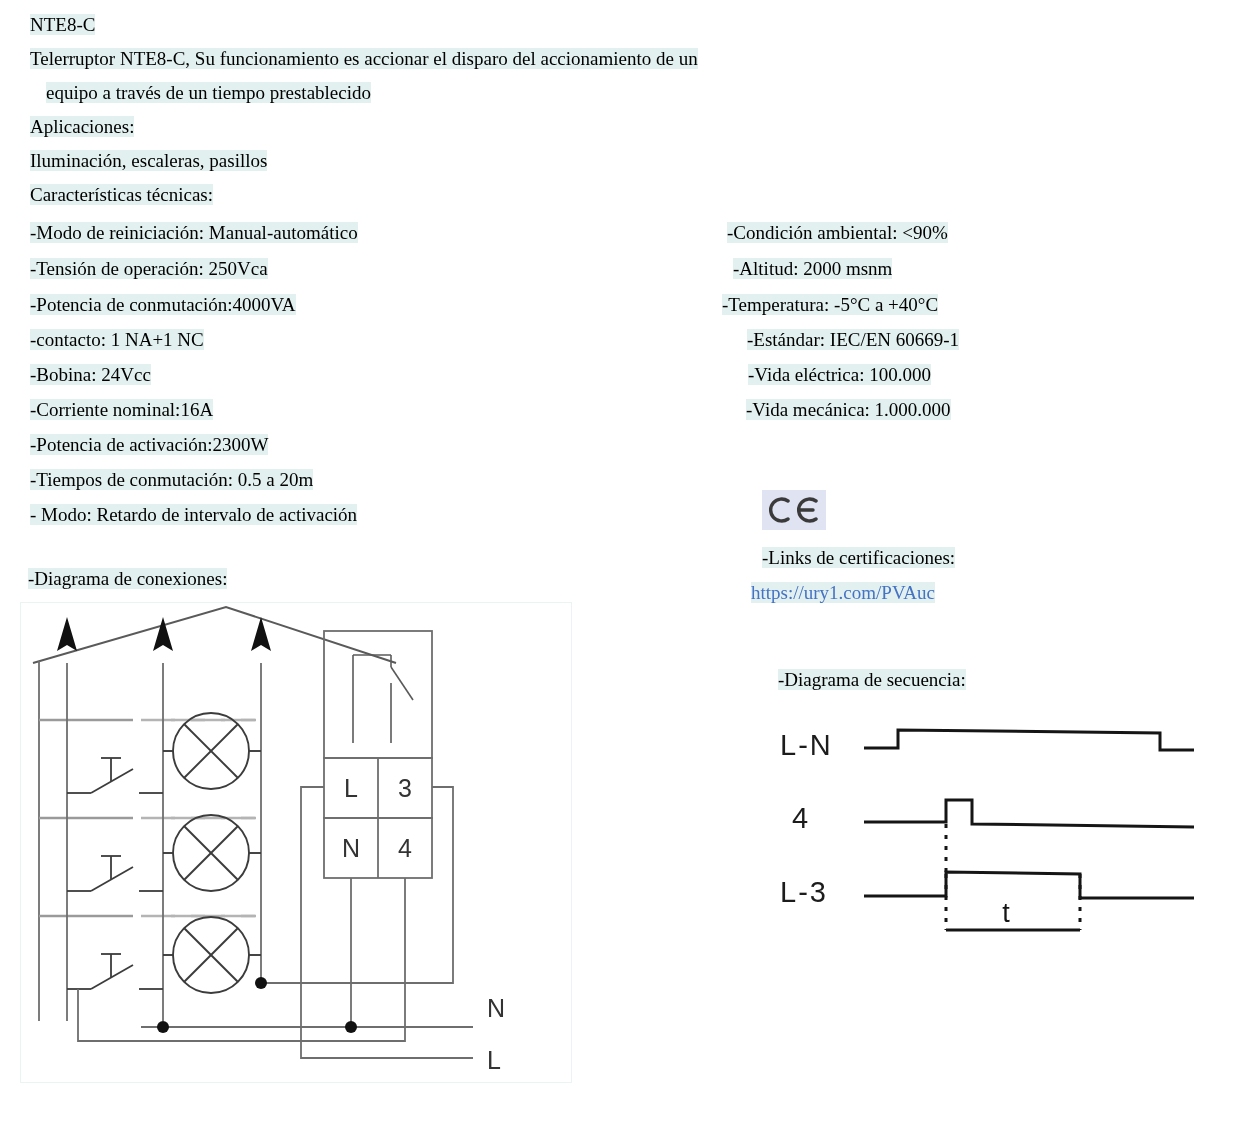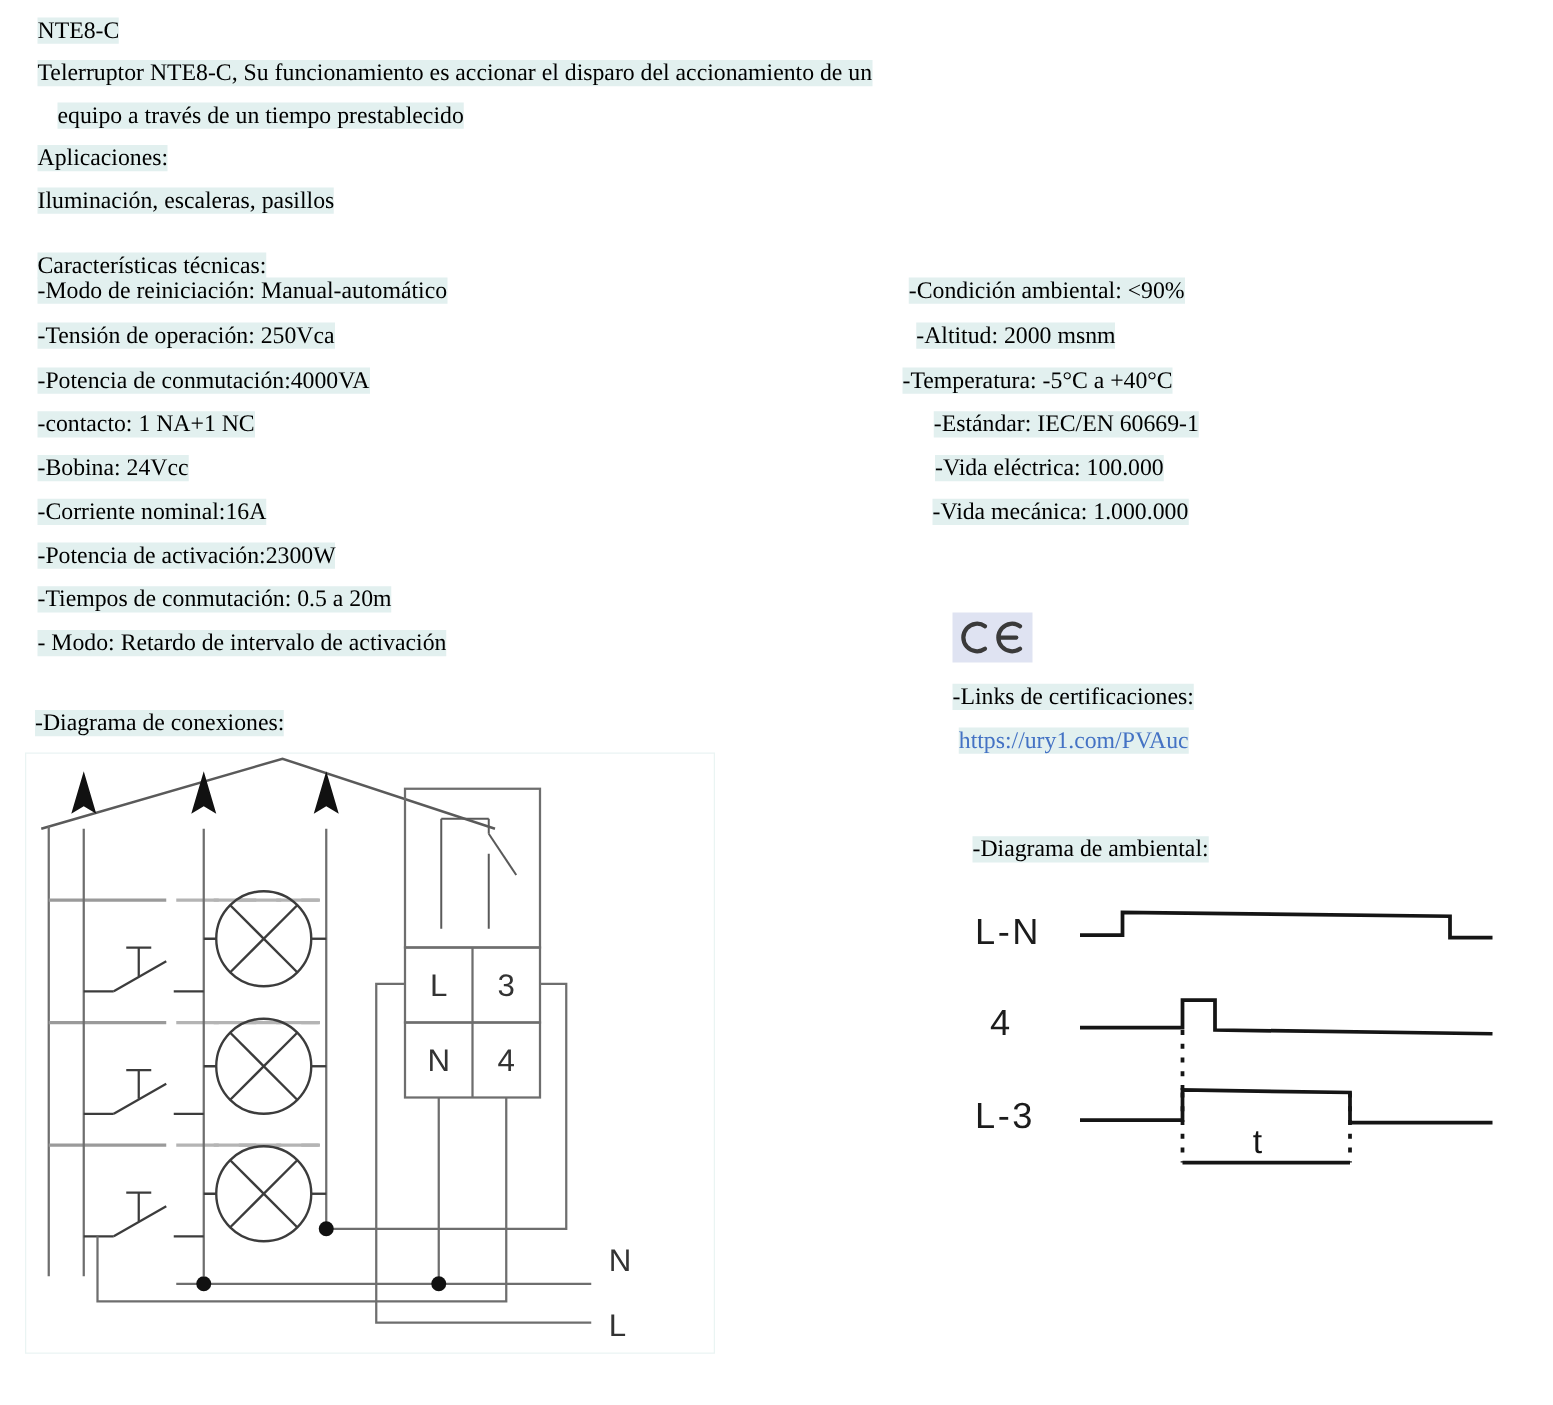--- a/index.html
+++ b/index.html
@@ -33,21 +33,21 @@
     color: #4472c4;
     background: #e2f0ef;
   }
 
   
   #hdr-title      { left: 20px;  top: 8px; }
   #hdr-desc1      { left: 20px;  top: 42px; }
   #hdr-desc2      { left: 20px;  top: 76px; margin-left: 16px; }
   #hdr-apps-lbl   { left: 20px;  top: 110px; text-align: right; }
   #hdr-apps-val   { left: 20px;  top: 144px; }
-  #hdr-tech-lbl   { left: 20px;  top: 178px; margin-top: 18px; }
+  #hdr-tech-lbl   { left: 20px;  top: 178px; }
 
   .specL { left: 20px; }
 
   
   #wiring-frame {
     position: absolute;
     left: 20px;
     top: 602px;
     width: 552px;
     height: 481px;
@@ -104,21 +104,21 @@
 
   <div class="ce-box">
     <svg width="56" height="30" viewBox="0 0 56 30" aria-hidden="true">
       <path d="M22 6 A 11 11 0 1 0 22 24" fill="none" stroke="#3a3a3a" stroke-width="3.4" stroke-linecap="round"></path>
       <path d="M50 6 A 11 11 0 1 0 50 24" fill="none" stroke="#3a3a3a" stroke-width="3.4" stroke-linecap="round"></path>
       <path d="M34 15 H 47" fill="none" stroke="#3a3a3a" stroke-width="3.4" stroke-linecap="round"></path>
     </svg>
   </div>
 
   <div class="tline" style="left:752px; top:541px"><span class="hl">-Links de certificaciones:</span></div>
-  <div class="tline" style="left:757px; top:576px"><span class="link">https://ury1.com/PVAuc</span></div>
+  <div class="tline" style="left:741px; top:576px"><span class="link">https://ury1.com/PVAuc</span></div>
 
   <div class="tline" style="left:18px; top:562px"><span class="hl">-Diagrama de conexiones:</span></div>
 
   <div id="wiring-frame">
     <svg id="wiring-svg" width="552" height="481" viewBox="0 0 552 481" aria-hidden="true">
       <g fill="none" stroke="#6e6e6e" stroke-width="1.8">
 
         <path d="M12 60 L205 4 L375 60" stroke="#5a5a5a" stroke-width="2"></path>
 
         <path d="M18 58 L18 418"></path>
@@ -237,21 +237,21 @@
         <circle cx="330" cy="424" r="6"></circle>
       </g>
 
       <g font-family="Liberation Sans, sans-serif" font-size="25" fill="#333">
         <text x="466" y="414">N</text>
         <text x="466" y="466">L</text>
       </g>
     </svg>
   </div>
 
-  <div class="tline" style="left:768px; top:663px"><span class="hl">-Diagrama de ambiental:</span></div>
+  <div class="tline" style="left:768px; top:663px"><span class="hl">-Diagrama de secuencia:</span></div>
 
   <div id="seq-svg">
     <svg width="440" height="240" viewBox="0 0 440 240" aria-hidden="true">
 
       <g font-family="Liberation Sans, sans-serif" font-size="29" fill="#1c1c1c" letter-spacing="2">
         <text x="10" y="55">L-N</text>
         <text x="22" y="128">4</text>
         <text x="10" y="202">L-3</text>
       </g>
 

